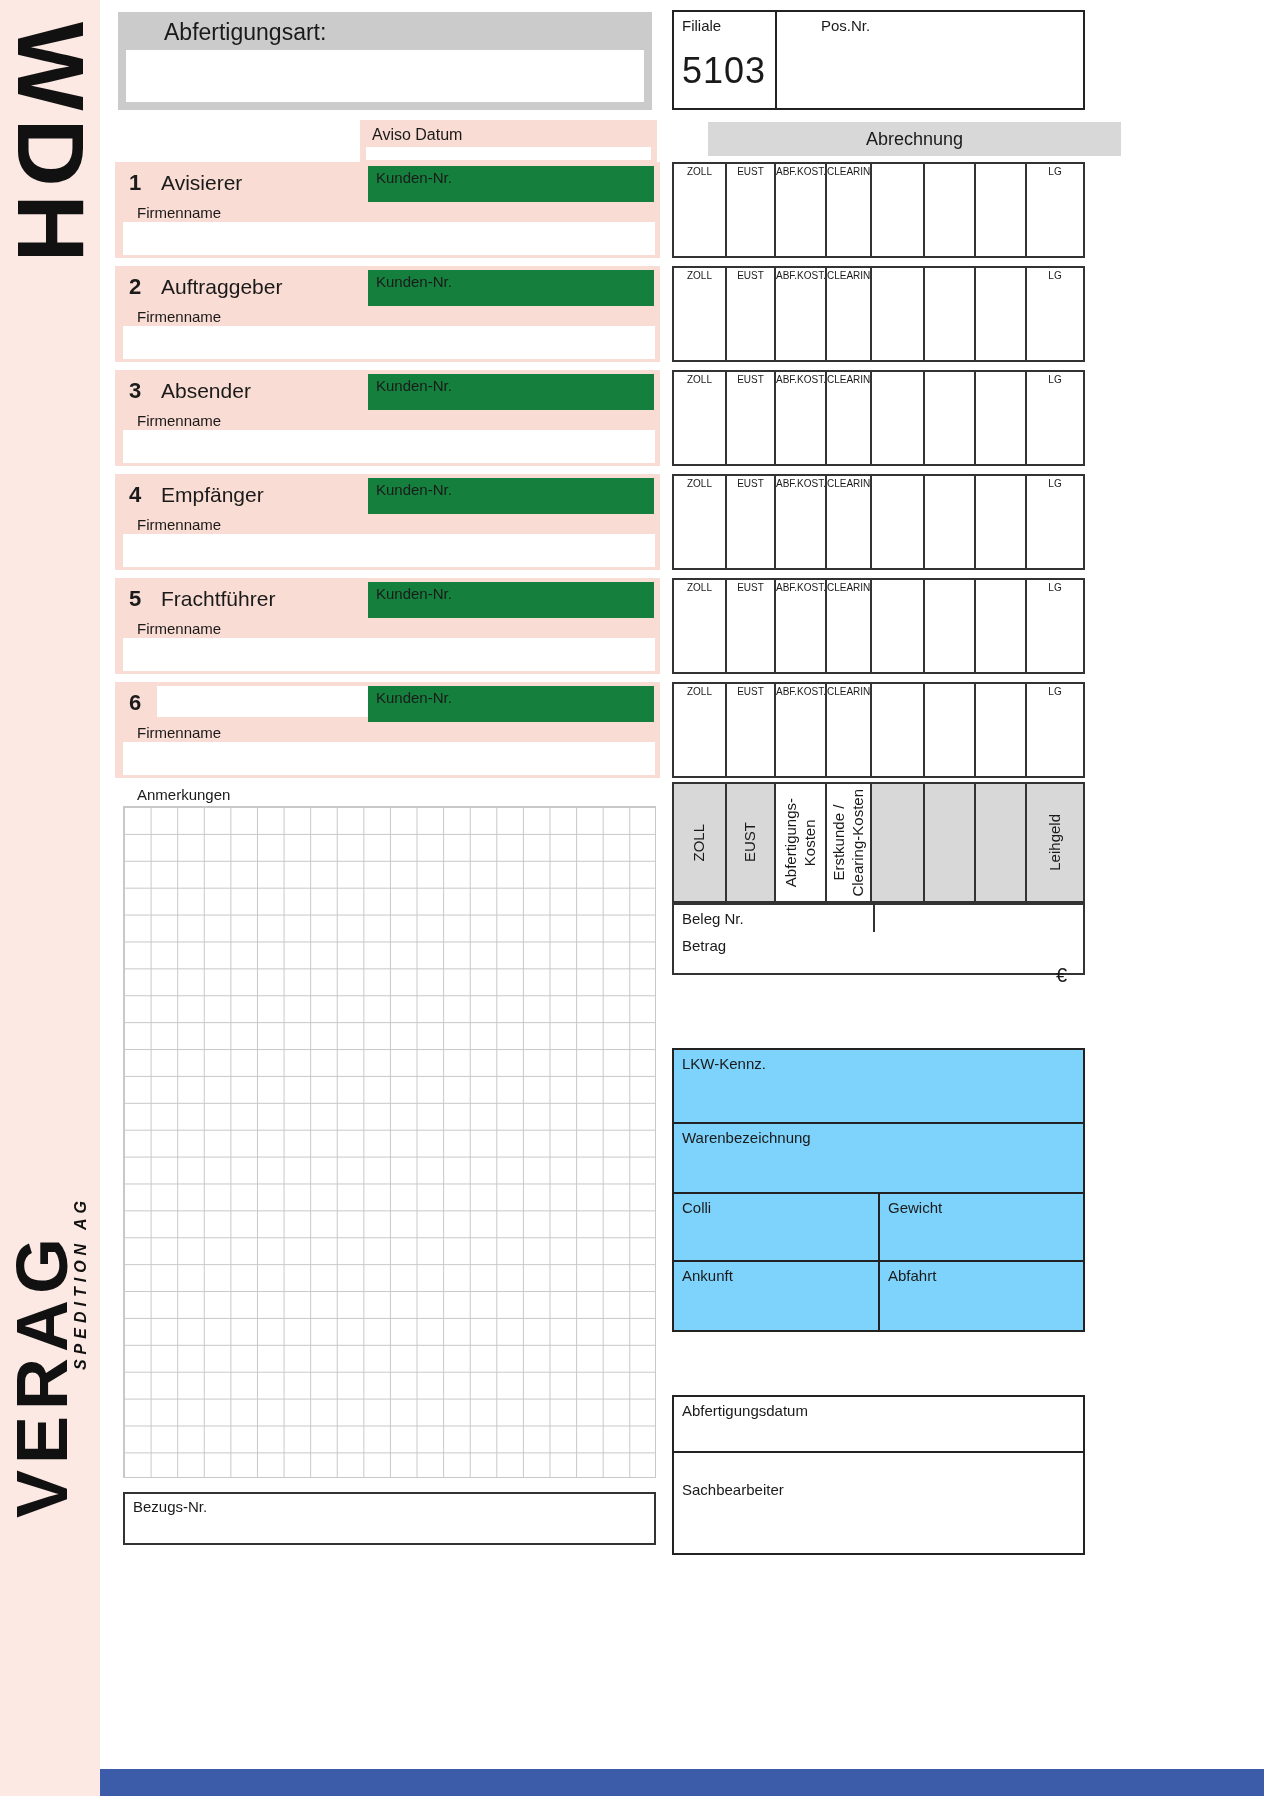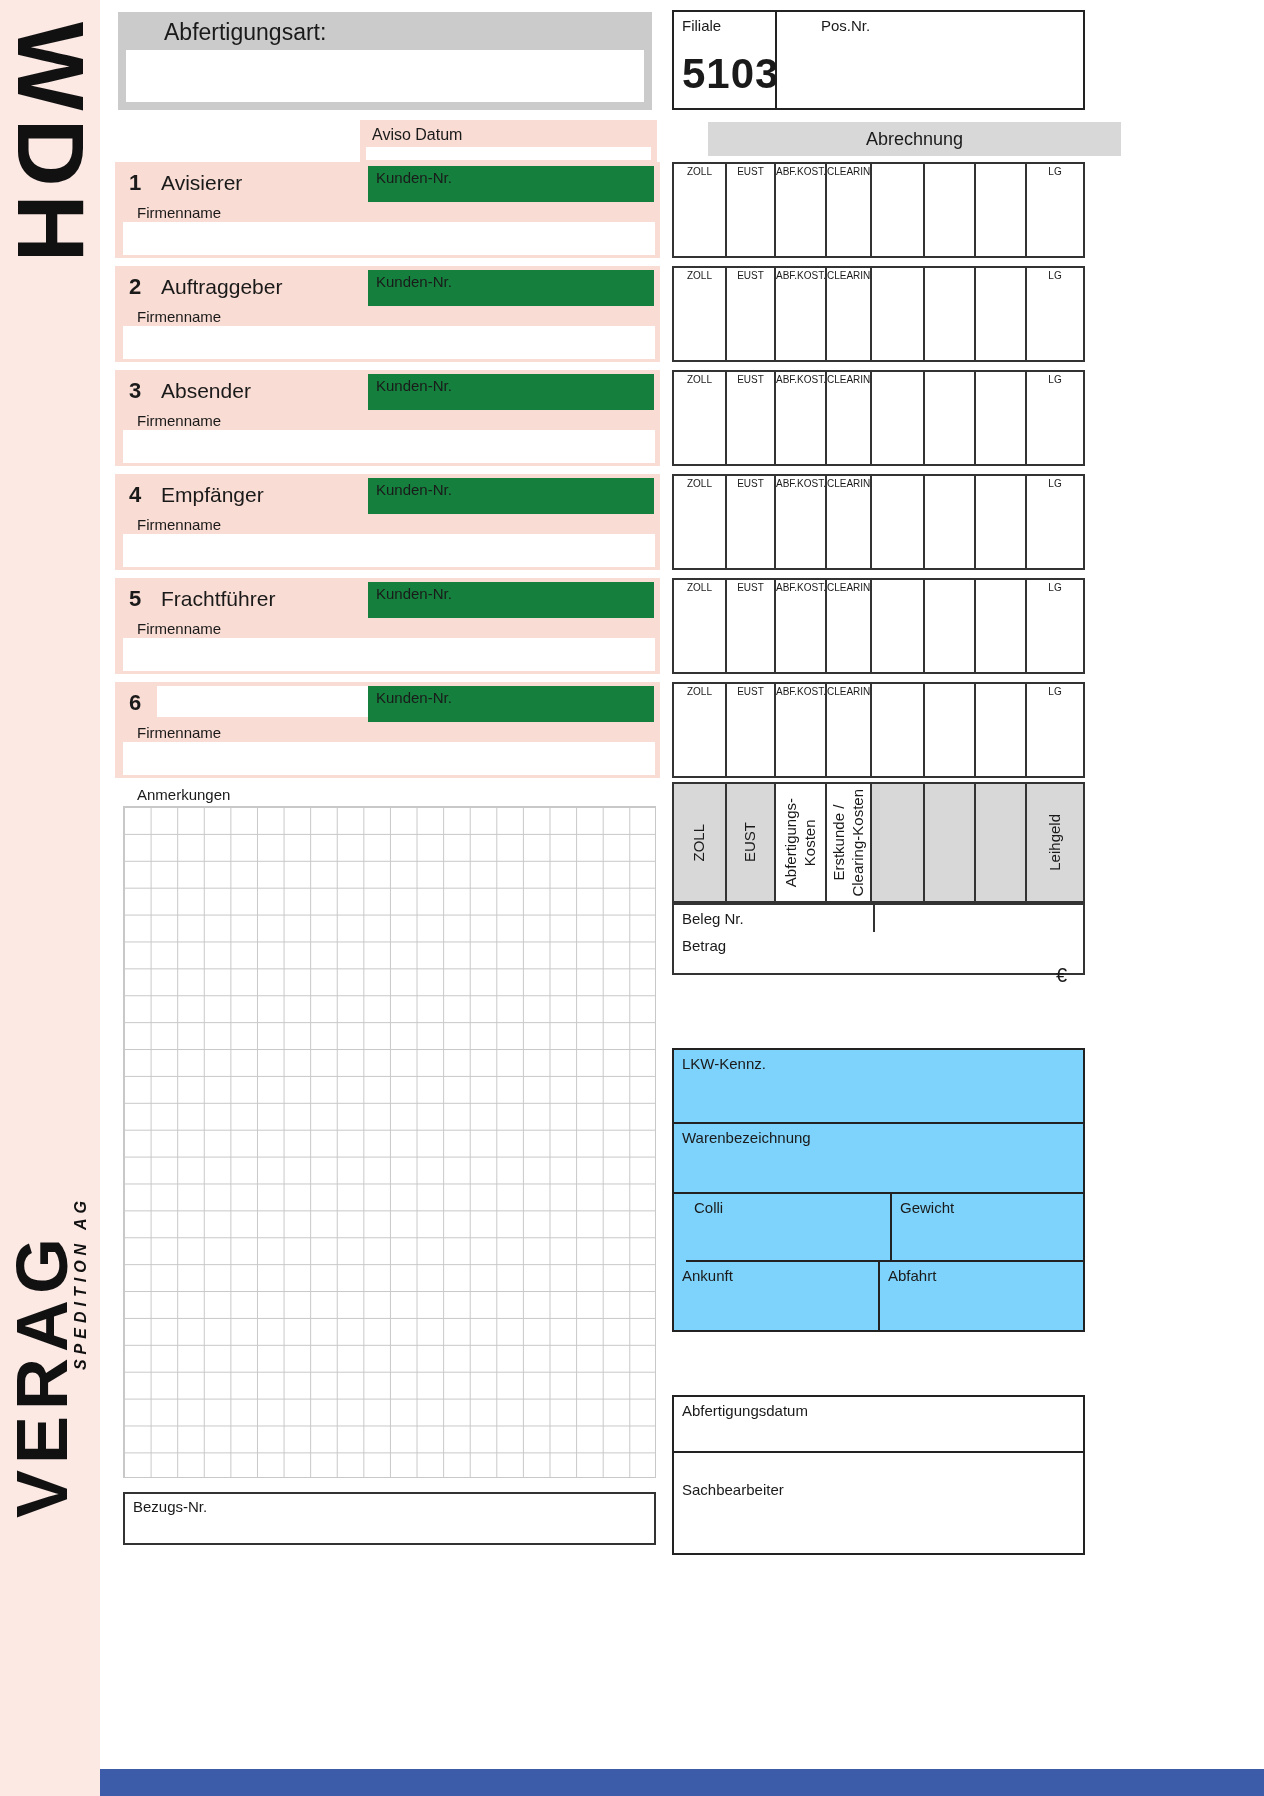--- a/index.html
+++ b/index.html
@@ -19,21 +19,21 @@
 
   .small-label { font-size:15px; }
 
   
   .abfert { position:absolute; left:118px; top:12px; width:534px; height:98px; background:#cbcbcb; }
   .abfert-label { position:absolute; left:10px; top:7px; font-size:23px;margin-left:36px; }
   .abfert-input { position:absolute; left:8px; top:38px; width:518px; height:52px; background:#fff; }
 
   .filiale-group { position:absolute; left:672px; top:10px; width:413px; height:100px; border:2px solid #222; display:flex; background:#fff; }
   .filiale-cell { width:103px; border-right:2px solid #222; position:relative; padding:5px 8px; }
-  .filiale-number { position:absolute; left:8px; top:38px; font-size:42px; font-weight:bold; letter-spacing:1px; }
+  .filiale-number { position:absolute; left:8px; top:38px; font-size:36px; font-weight:normal; letter-spacing:1px; }
   .pos-cell { flex:1; padding:5px 8px;margin-left:36px; }
 
   .aviso { position:absolute; left:360px; top:120px; width:297px; height:43px; background:#f9dcd3; }
   .aviso-label { position:absolute; left:12px; top:6px; font-size:16px; }
   .aviso-input { position:absolute; left:6px; top:27px; width:285px; height:13px; background:#fff; }
 
   .abrechnung-bar { position:absolute; left:672px; top:122px; width:413px; height:34px; background:#d8d8d8;
                     text-align:center; font-size:18px; line-height:34px;margin-left:36px; }
 
   
@@ -72,21 +72,21 @@
   .grid-paper { position:absolute; left:123px; top:806px; width:533px; height:672px; background-color:#fff;
                 background-image:
                   linear-gradient(to right, #c8c8c8 1px, transparent 1px),
                   linear-gradient(to bottom, #c8c8c8 1px, transparent 1px);
                 background-size:26.6px 26.9px; border:1px solid #c8c8c8; }
 
   
   .lkw-group { position:absolute; left:672px; top:1048px; width:413px; height:284px; border:2px solid #222; background:#7dd3fc; }
   .lkw-row1 { height:74px; border-bottom:2px solid #222; padding:5px 8px; }
   .lkw-row2 { height:70px; border-bottom:2px solid #222; padding:5px 8px; }
-  .lkw-row3 { height:68px; border-bottom:2px solid #222; display:flex;margin-left:12px; }
+  .lkw-row3 { height:68px; border-bottom:2px solid #222; display:flex; }
   .lkw-row4 { height:68px; display:flex; }
   .half { width:206px; border-right:2px solid #222; padding:5px 8px; }
   .half:last-child { flex:1; border-right:none; }
 
   .abf-group { position:absolute; left:672px; top:1395px; width:413px; height:160px; border:2px solid #222; background:#fff; }
   .abf-row1 { height:56px; border-bottom:2px solid #222; padding:5px 8px; }
   .abf-row2 { height:100px; padding:5px 8px;margin-top:23px; }
 
   .bezugs { position:absolute; left:123px; top:1492px; width:533px; height:53px; border:2px solid #333; padding:4px 8px; background:#fff; }
 

